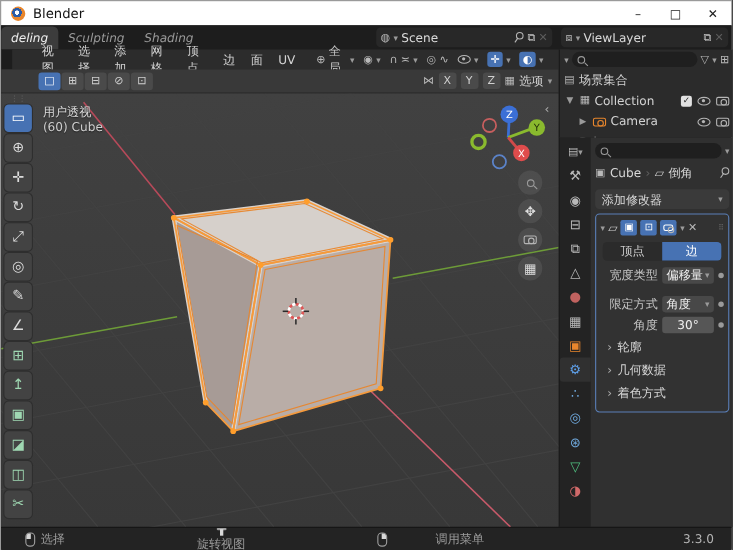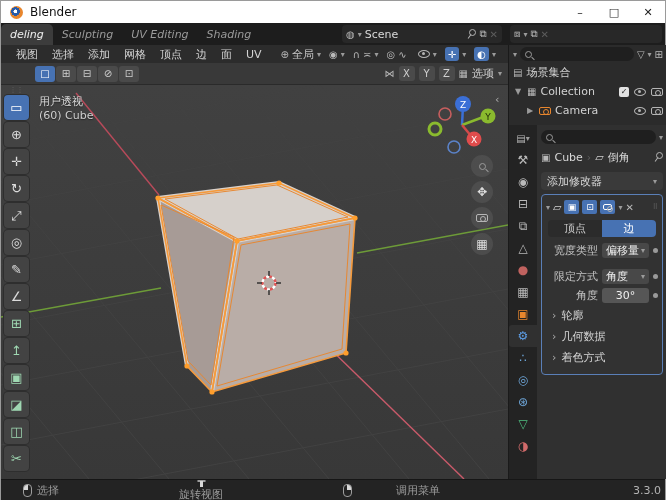--- a/index.html
+++ b/index.html
@@ -21,21 +21,21 @@
   .tab.active { background:#3c3c3c; color:#efefef; }
   .id-widget { position:absolute; top:2px; height:18px; background:#282828; border-radius:4px; display:flex; align-items:center; padding:0 4px; gap:3px; }
   .id-widget .name { color:#dadada; flex:1; }
   .scene-widget { left:341px; width:160px; }
   .viewlayer-widget { left:509px; width:152px; }
   .mini-icon { color:#bfbfbf; font-size:10px; }
   .caret { color:#9b9b9b; font-size:8px; }
   .dim { color:#5d5d5d; }
 
   
-  .vp-header { position:absolute; left:0; top:44px; width:507px; height:18px; background:#2c2c2c; display:flex; align-items:center; padding:0 8px; }
+  .vp-header { position:absolute; left:10px; top:44px; width:507px; height:18px; background:#2c2c2c; display:flex; align-items:center; padding:0 20px; }
   .menu-item { padding:0 7px; color:#d4d4d4; }
   .hdr-group { display:flex; align-items:center; gap:3px; padding:0 4px; }
   .hdr-ico { color:#b9b9b9; font-size:10px; }
   .hdr-btn-blue { background:#4772b3; color:#fff; border-radius:3px; padding:0 3px; font-size:10px; height:14px; display:flex; align-items:center; }
 
   .tool-settings { position:absolute; left:0; top:62px; width:507px; height:22px; background:#393939; display:flex; align-items:center; padding:0 6px; border-bottom:1px solid #2a2a2a; }
   .selmode { display:flex; gap:1px; margin-left:28px; }
   .selmode .sbtn { width:20px; height:16px; background:#4a4a4a; border-radius:3px; display:flex; align-items:center; justify-content:center; color:#cfcfcf; font-size:10px; }
   .selmode .sbtn.active { background:#4772b3; color:#fff; }
   .ts-right { margin-left:auto; display:flex; align-items:center; gap:4px; }
@@ -104,21 +104,21 @@
   .sec-arrow { color:#a9a9a9; }
 
   
   .statusbar { position:absolute; left:0; top:478px; width:100%; height:22px; background:#232323; border-top:1px solid #161616; color:#9c9c9c; }
   .status-item { position:absolute; top:0; height:100%; display:flex; align-items:center; gap:5px; }
   .icon-mouse { width:9px; height:13px; border:1px solid #9e9e9e; border-radius:4px; position:relative; display:inline-block; }
   .icon-mouse::after { content:""; position:absolute; background:#d8d8d8; }
   .icon-mouse.left::after { width:4px; height:5px; left:0; top:0; border-radius:3px 0 0 0; }
   .icon-mouse.mid::after { width:3px; height:6px; left:2px; top:0; }
   .icon-mouse.right::after { width:4px; height:5px; right:0; top:0; border-radius:0 3px 0 0; }
-  .version { position:absolute; right:4px; top:0; height:100%; display:flex; align-items:center; color:#b4b4b4; }
+  .version { position:absolute; right:16px; top:0; height:100%; display:flex; align-items:center; color:#b4b4b4; }
 
   .icon-pin { width:10px; height:10px; display:inline-block; position:relative; margin-left:auto; }
   .icon-pin::before { content:""; position:absolute; width:5px; height:5px; border:1px solid #b5b5b5; border-radius:50%; left:3px; top:0; }
   .icon-pin::after { content:""; position:absolute; width:1px; height:5px; background:#b5b5b5; left:3px; top:5px; transform:rotate(35deg); }
   .bevel-glyph { color:#cfcfcf; font-size:11px; }
 </style>
 </head>
 <body>
 
 <div class="window">
@@ -130,35 +130,35 @@
       <span class="win-btn">–</span>
       <span class="win-btn">□</span>
       <span class="win-btn">✕</span>
     </div>
   </div>
 
   <div class="topbar">
     <div class="tabs">
       <span class="tab active">deling</span>
       <span class="tab">Sculpting</span>
-      <span class="tab">UV Editing</span>
       <span class="tab">Shading</span>
 
     </div>
     <div class="id-widget scene-widget">
       <span class="mini-icon">◍</span>
       <span class="caret">▾</span>
       <span class="name">Scene</span>
       <span class="icon-pin"></span>
       <span class="mini-icon">⧉</span>
       <span class="mini-icon dim">✕</span>
     </div>
     <div class="id-widget viewlayer-widget">
       <span class="mini-icon">⧈</span>
       <span class="caret">▾</span>
+      <span class="name">ViewLayer</span>
       <span class="mini-icon">⧉</span>
       <span class="mini-icon dim">✕</span>
     </div>
   </div>
 
   <div class="vp-header">
     <span class="menu-item">视图</span>
     <span class="menu-item">选择</span>
     <span class="menu-item">添加</span>
     <span class="menu-item">网格</span>

